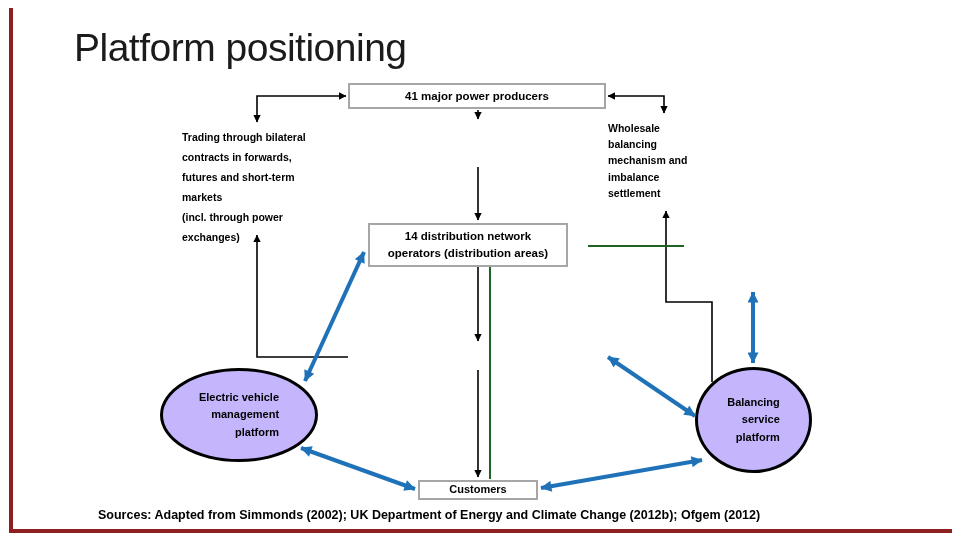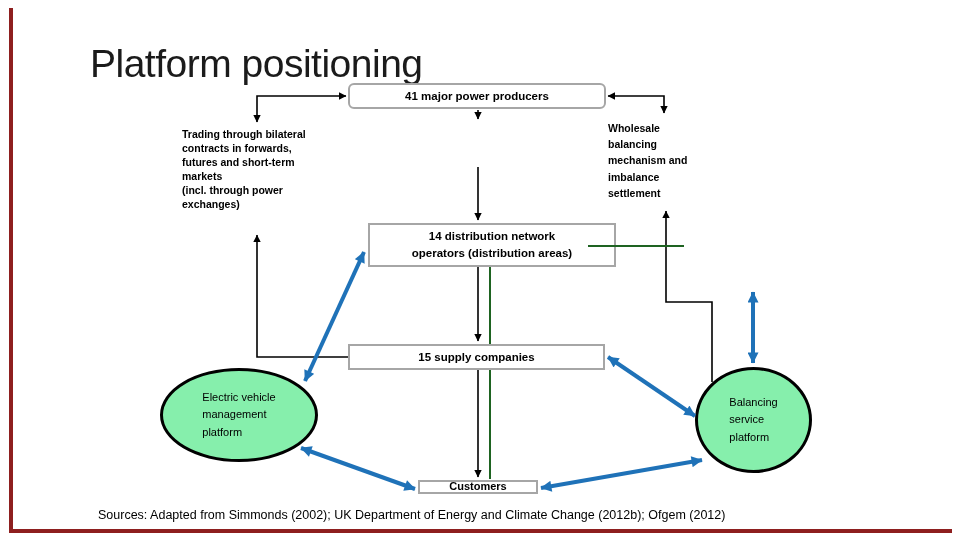--- a/index.html
+++ b/index.html
@@ -1,64 +1,63 @@
 <!DOCTYPE html>
 <html style="--accent-blue: #1F72B8; --dark-green: #1E6321; --green-border: #29A36A; --box-border: #A6A6A6; --frame-red: #8E1F1F;"><head>
 <meta charset="utf-8">
 <style>
   html,body{margin:0;padding:0;background:#fff;}
   .slide{position:relative;width:960px;height:540px;background:#fff;overflow:hidden;
          font-family:"Liberation Sans",sans-serif;color:#000;}
   .frame-left{position:absolute;left:9px;top:8px;width:4px;height:525px;background:var(--frame-red);z-index:4;}
   .frame-bottom{position:absolute;left:9px;top:529px;width:943px;height:4px;background:var(--frame-red);z-index:4;}
-  .title{position:absolute;left:74px;top:26px;margin:16px;font-size:39px;font-weight:400;
+  .title{position:absolute;left:74px;top:26px;margin:0;font-size:39px;font-weight:400;
          letter-spacing:-0.5px;color:#1b1b1b;z-index:2;}
   .layer{position:absolute;left:0;top:0;width:960px;height:540px;pointer-events:none;}
   .layer.under{z-index:1;}
   .layer.over{z-index:3;}
   .box{position:absolute;box-sizing:border-box;background:#fff;border:2px solid var(--box-border);
        display:flex;align-items:center;justify-content:center;text-align:center;
        font-weight:bold;font-size:11.5px;line-height:1.45;white-space:pre-line;z-index:2;}
   .box.green{border:2.5px solid var(--green-border);line-height:1.6;}
-  .ellipse{position:absolute;box-sizing:border-box;background:#86efac;border:3.5px solid #000;border-radius:50%;
-       display:flex;align-items:center;justify-content:center;text-align:left;
-       font-weight:normal;font-size:11px;line-height:1.55;white-space:pre-line;z-index:2;}
-  .note{position:absolute;font-weight:bold;font-size:10.5px;line-height:14px;
+  .ellipse{position:absolute;box-sizing:border-box;background:#c4b5fd;border:3.5px solid #000;border-radius:50%;
+       display:flex;align-items:center;justify-content:center;text-align:right;
+       font-weight:bold;font-size:11px;line-height:1.55;white-space:pre-line;z-index:2;}
+  .note{position:absolute;font-weight:bold;font-size:10.5px;line-height:20px;
         white-space:pre-line;z-index:2;}
   .note.center{}
-  .sources{position:absolute;left:98px;top:508px;font-weight:normal;font-size:12.5px;z-index:2;}
+  .sources{position:absolute;left:98px;top:508px;font-weight:bold;font-size:12.5px;z-index:2;}
   .blk{stroke:#000;stroke-width:1.6;fill:none;}
   .grn{stroke:var(--dark-green);stroke-width:2;fill:none;}
   .blu{stroke:var(--accent-blue);stroke-width:4;fill:none;}
   .mk-k{fill:#000;}
   .mk-b{fill:var(--accent-blue);}
 </style>
 </head>
 <body>
 
 <div class="slide">
 
   <div class="frame-left"></div>
   <div class="frame-bottom"></div>
 
   <h1 class="title">Platform positioning</h1>
 
   <svg class="layer under" viewBox="0 0 960 540">
     <line class="grn" x1="490" y1="267" x2="490" y2="479"></line>
   </svg>
 
-  <div class="box" style="left:348px;top:83px;width:258px;height:26px;border-radius:6px;">41 major power producers</div>
+  <div class="box" style="left:348px;top:83px;width:258px;height:26px;">41 major power producers</div>
 
 
-  <div class="box" style="left:368px;top:223px;width:248px;height:44px;">14 distribution network
+  <div class="box" style="left:368px;top:223px;width:200px;height:44px;">14 distribution network
 operators (distribution areas)</div>
 
-  <div class="box" style="left:348px;top:344px;width:257px;height:26px;">15 supply companies</div>
 
-  <div class="box" style="left:418px;top:480px;width:120px;height:14px;font-size:11px;">Customers</div>
+  <div class="box" style="left:418px;top:480px;width:120px;height:20px;font-size:11px;">Customers</div>
 
 
   <div class="note" style="left:182px;top:127px;width:158px;">Trading through bilateral
 contracts in forwards,
 futures and short-term
 markets
 (incl. through power
 exchanges)</div>
 
   <div class="note center" style="left:608px;top:120px;width:116px;line-height:16.2px;">Wholesale

